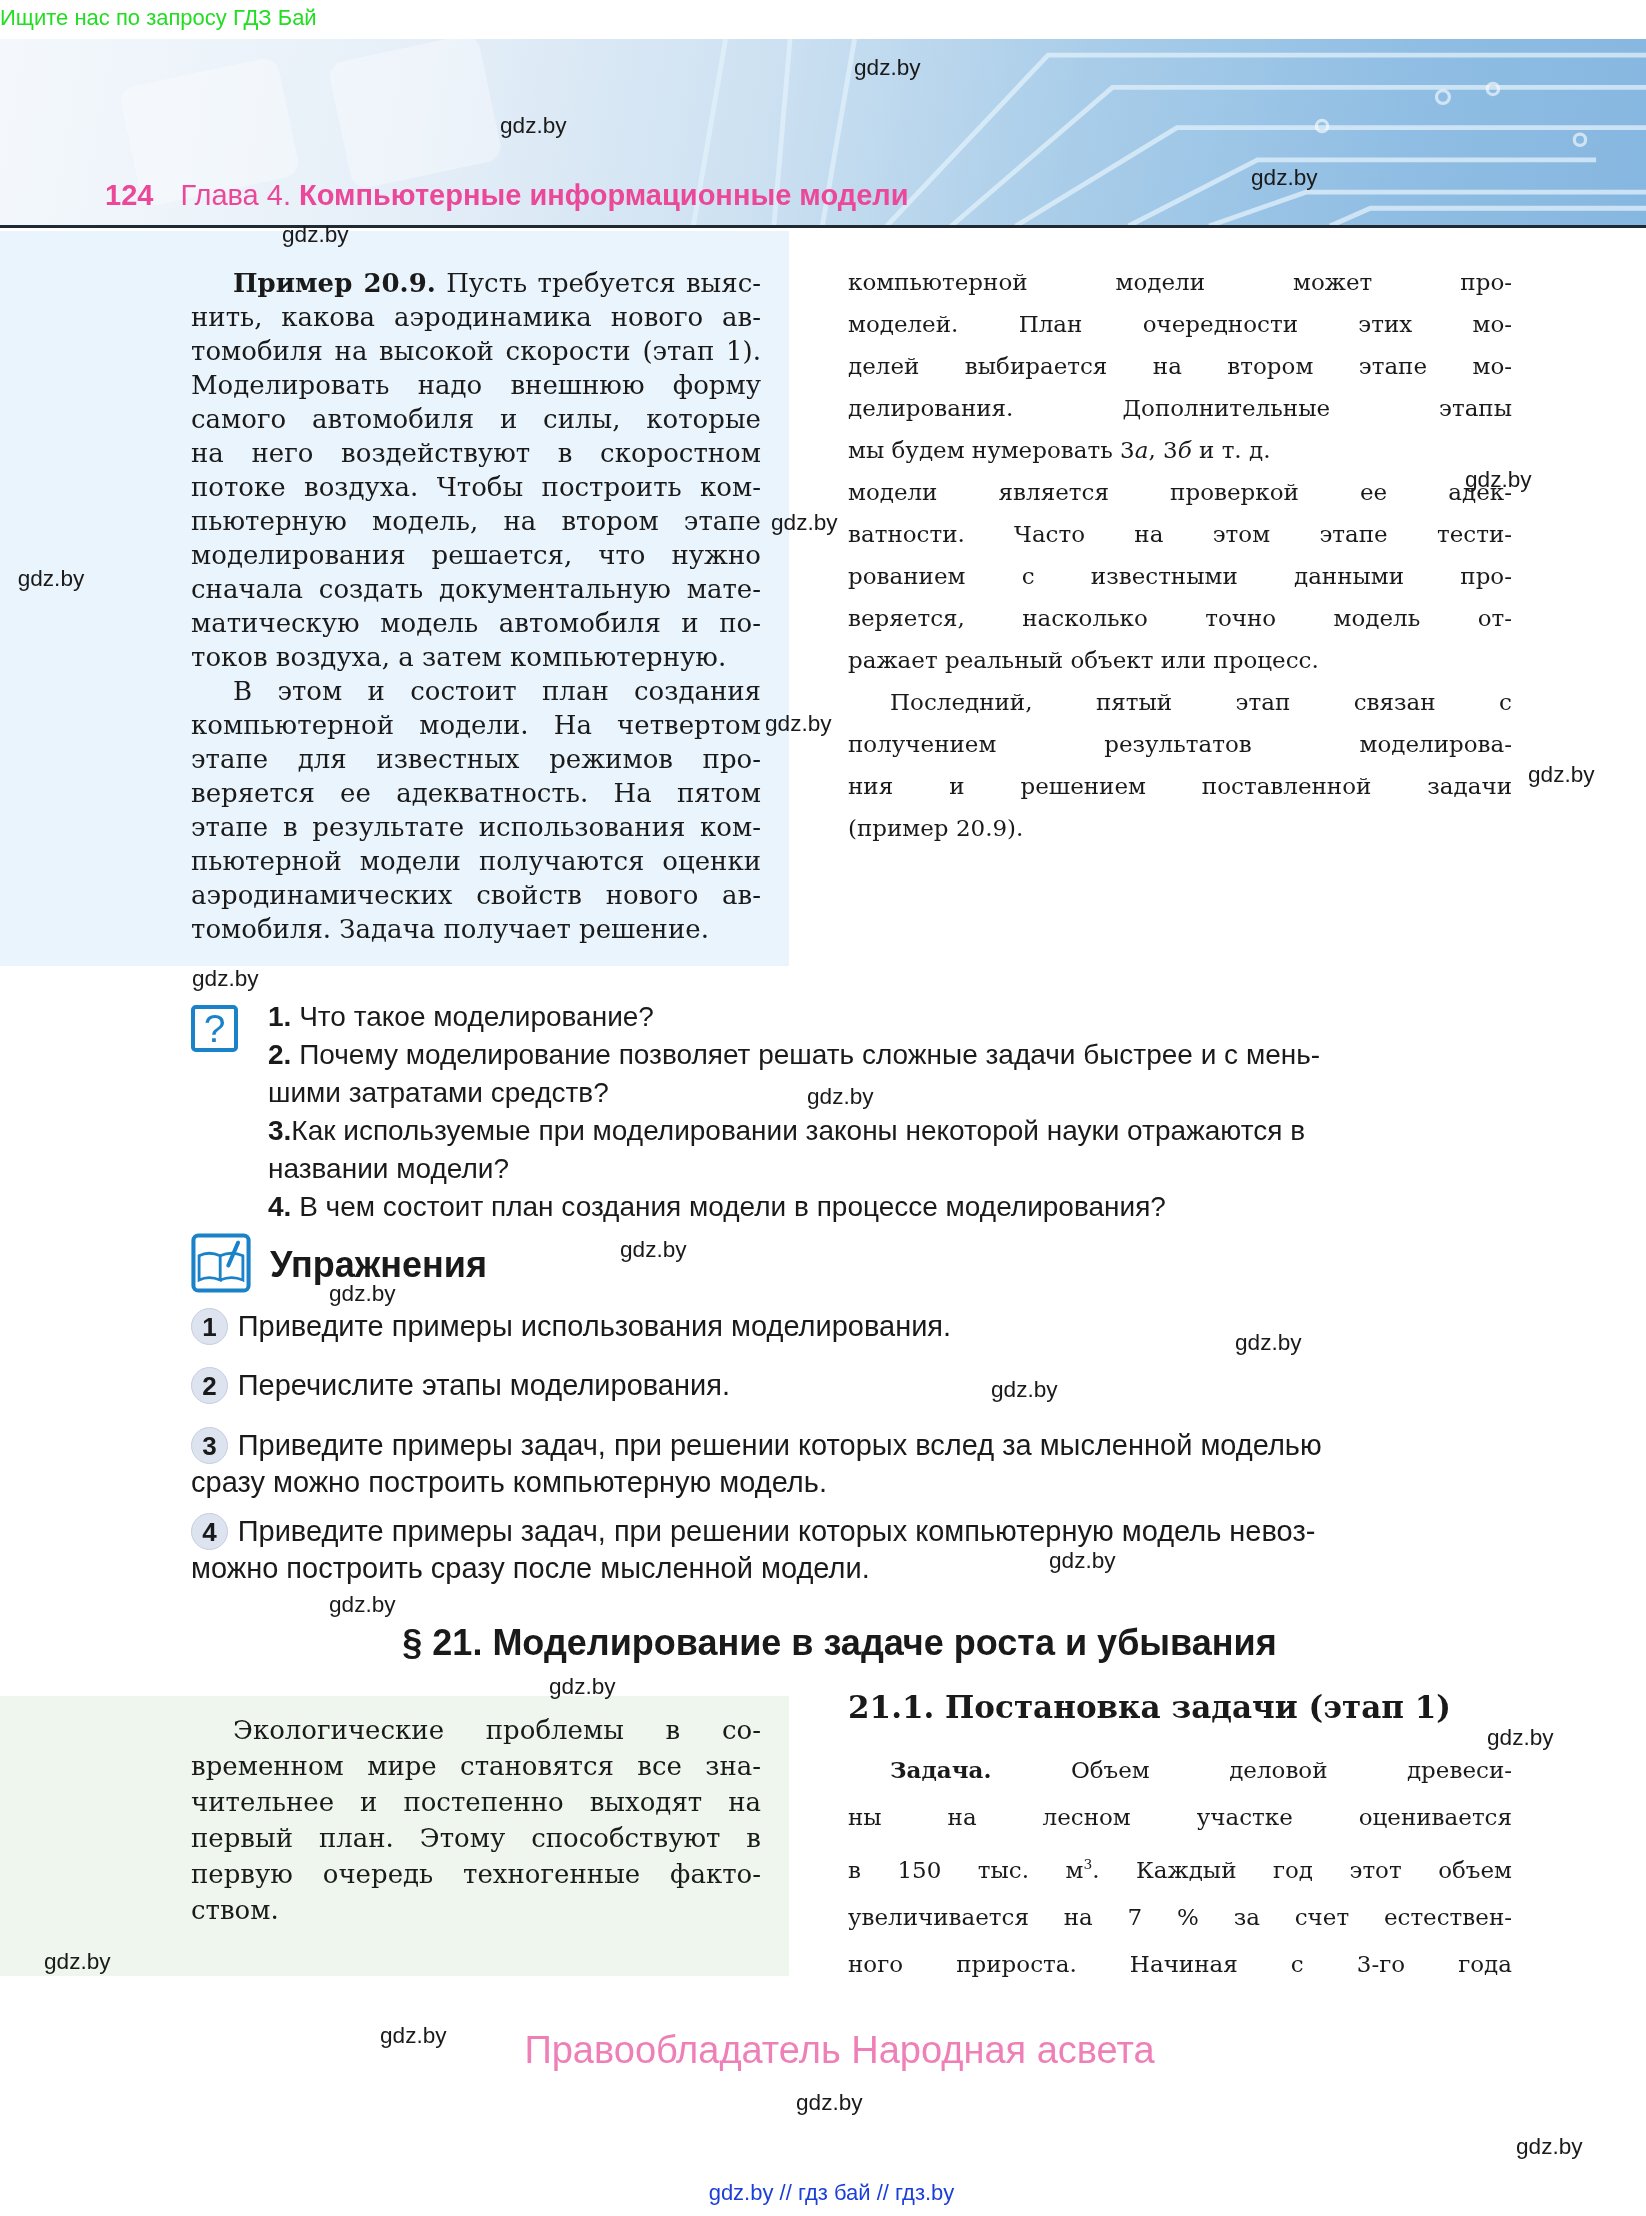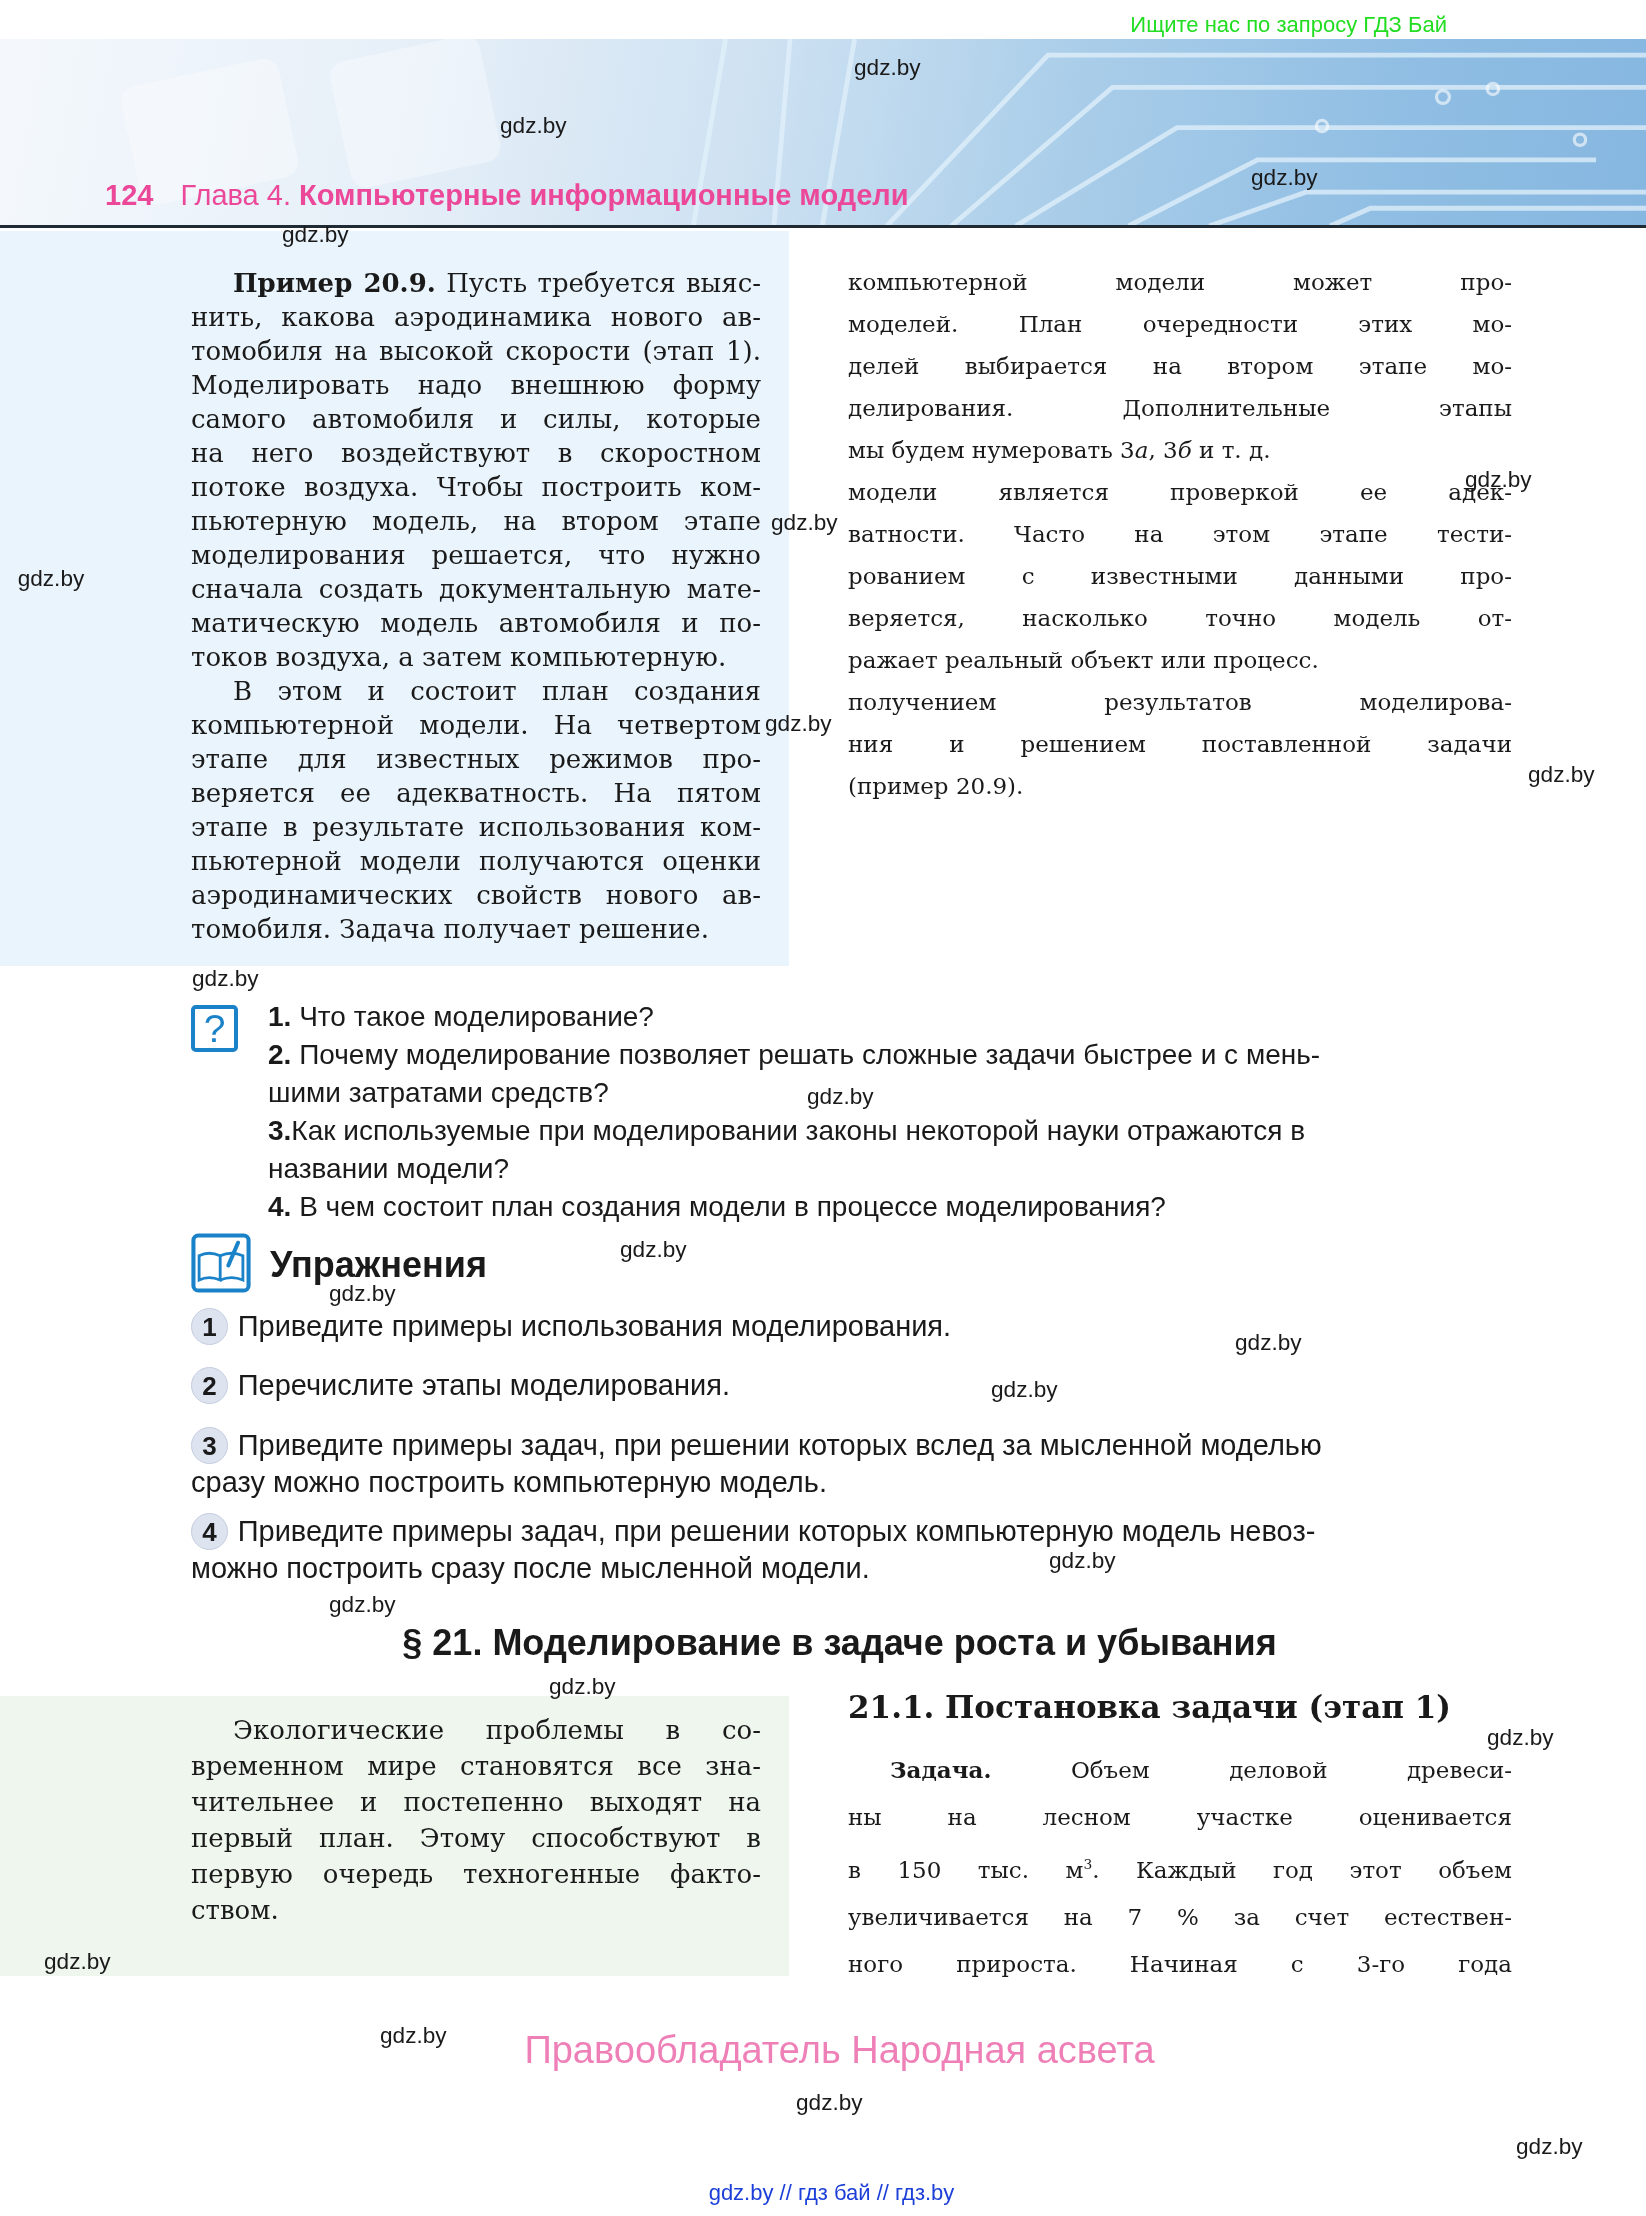--- a/index.html
+++ b/index.html
@@ -1,18 +1,18 @@
 <!DOCTYPE html>
 <html style="font-size:13px"><head>
 <meta charset="utf-8">
 <style>
   html,body{margin:0;padding:0;}
   body{width:1647px;height:2216px;position:relative;background:#ffffff;overflow:hidden;font-family:"DejaVu Serif","Liberation Serif",serif;color:#1a1a1a;}
   .abs{position:absolute;}
-  .top-ad{top:12px;left:0;width:1447px;text-align:right;font-family:"Liberation Sans",sans-serif;font-size:22px;color:#22dd22;}
+  .top-ad{top:5px;left:0;width:1447px;text-align:left;font-family:"Liberation Sans",sans-serif;font-size:22px;color:#22dd22;}
   .banner{top:39px;left:0;width:1647px;height:187px;overflow:hidden;
     background:linear-gradient(100deg,#f4f8fc 0%,#e6eff8 25%,#cfe2f2 45%,#a9cde9 65%,#8fbde3 85%,#86b7e0 100%);}
   .banner svg{position:absolute;left:0;top:0;}
   .banner-line{top:225px;left:0;width:1647px;height:3.2px;background:#1f2a33;}
   .chapter{top:179px;left:105px;font-family:"Liberation Sans",sans-serif;font-size:29px;color:#ec4899;white-space:nowrap;}
   .chapter .num{font-weight:bold;margin-right:27px;}
   .chapter .pre{font-weight:normal;}
   .chapter .title{font-weight:bold;}
   .bluebox{top:231px;left:0;width:789px;height:735px;background:#eaf4fc;}
   .greenbox{top:1696px;left:0;width:789px;height:280px;background:#eef6ee;}
@@ -100,20 +100,21 @@
   <span>компьютерной модели может про-</span>
   <span>моделей. План очередности этих мо-</span>
   <span>делей выбирается на втором этапе мо-</span>
   <span>делирования. Дополнительные этапы</span>
   <span class="last"><span style="display:inline">мы будем нумеровать 3</span><i style="display:inline">а</i><span style="display:inline">, 3</span><i style="display:inline">б</i><span style="display:inline"> и т. д.</span></span>
   <span>модели является проверкой ее адек-</span>
   <span>ватности. Часто на этом этапе тести-</span>
   <span>рованием с известными данными про-</span>
   <span>веряется, насколько точно модель от-</span>
   <span class="last">ражает реальный объект или процесс.</span>
+  <span class="ind">Последний, пятый этап связан с</span>
   <span>получением результатов моделирова-</span>
   <span>ния и решением поставленной задачи</span>
   <span class="last">(пример 20.9).</span>
 </div>
 
 <div class="abs qicon">?</div>
 <div class="abs qlist" style="top:998px;">
   <div class="q"><b>1.</b> <span>Что такое моделирование?</span></div>
   <div class="q"><b>2.</b> <span>Почему моделирование позволяет решать сложные задачи быстрее и с мень-</span><br><span>шими затратами средств?</span></div>
   <div class="q"><b>3.</b><span>Как используемые при моделировании законы некоторой науки отражаются в</span><br><span>названии модели?</span></div>

